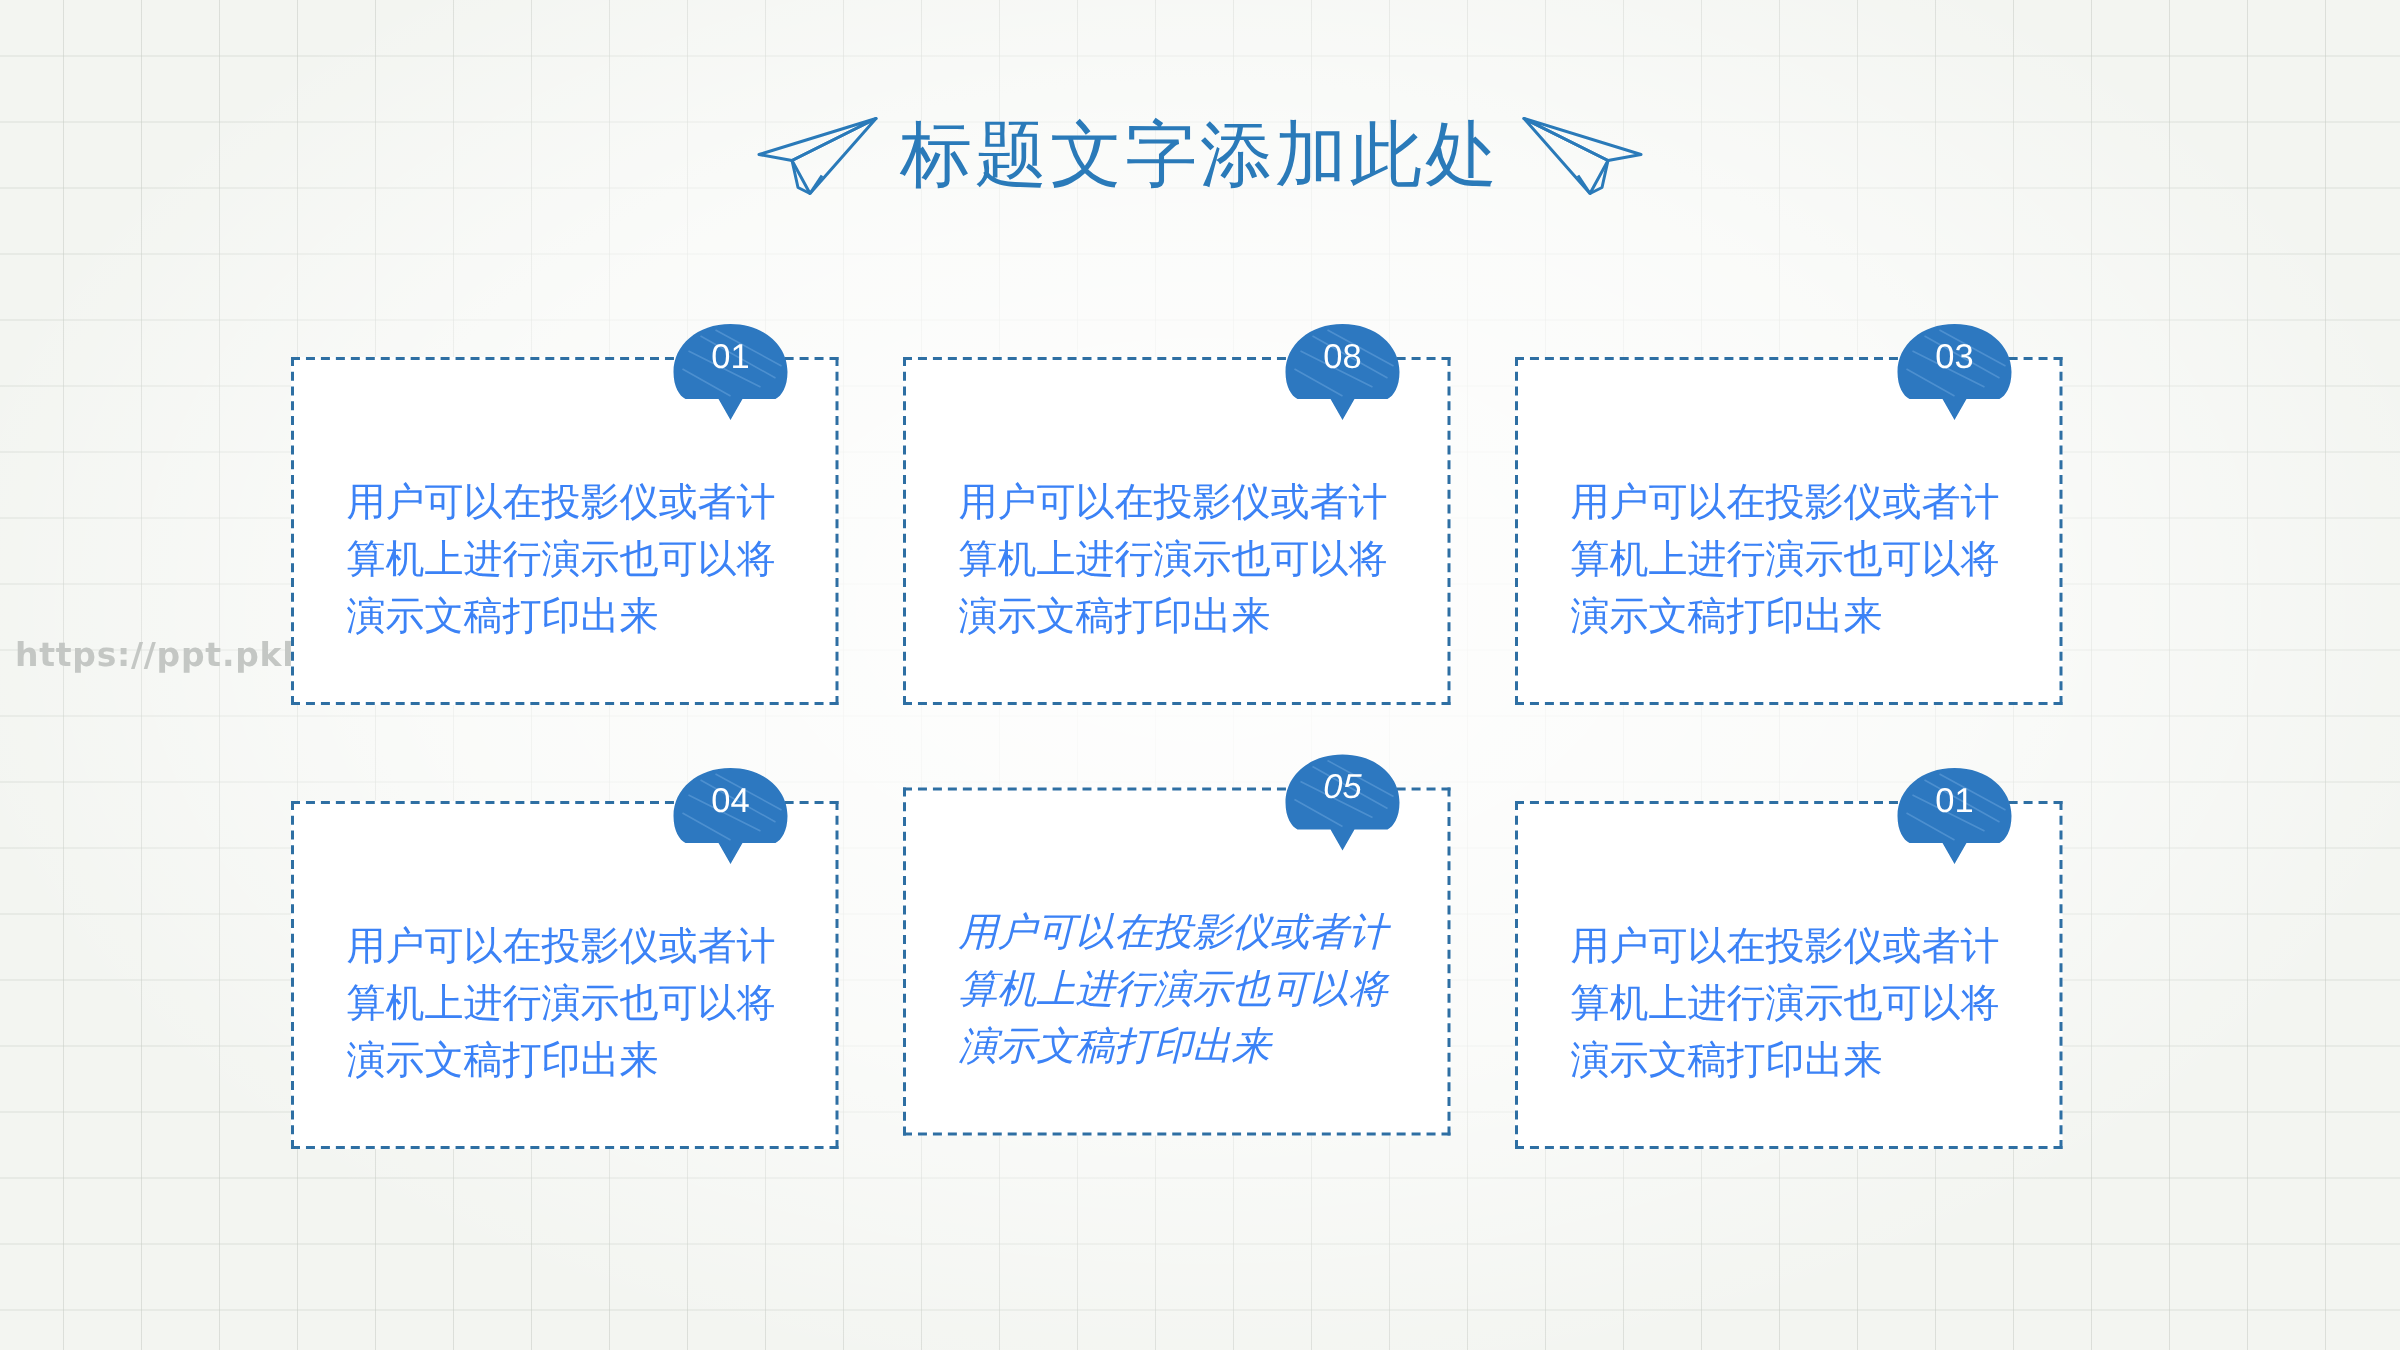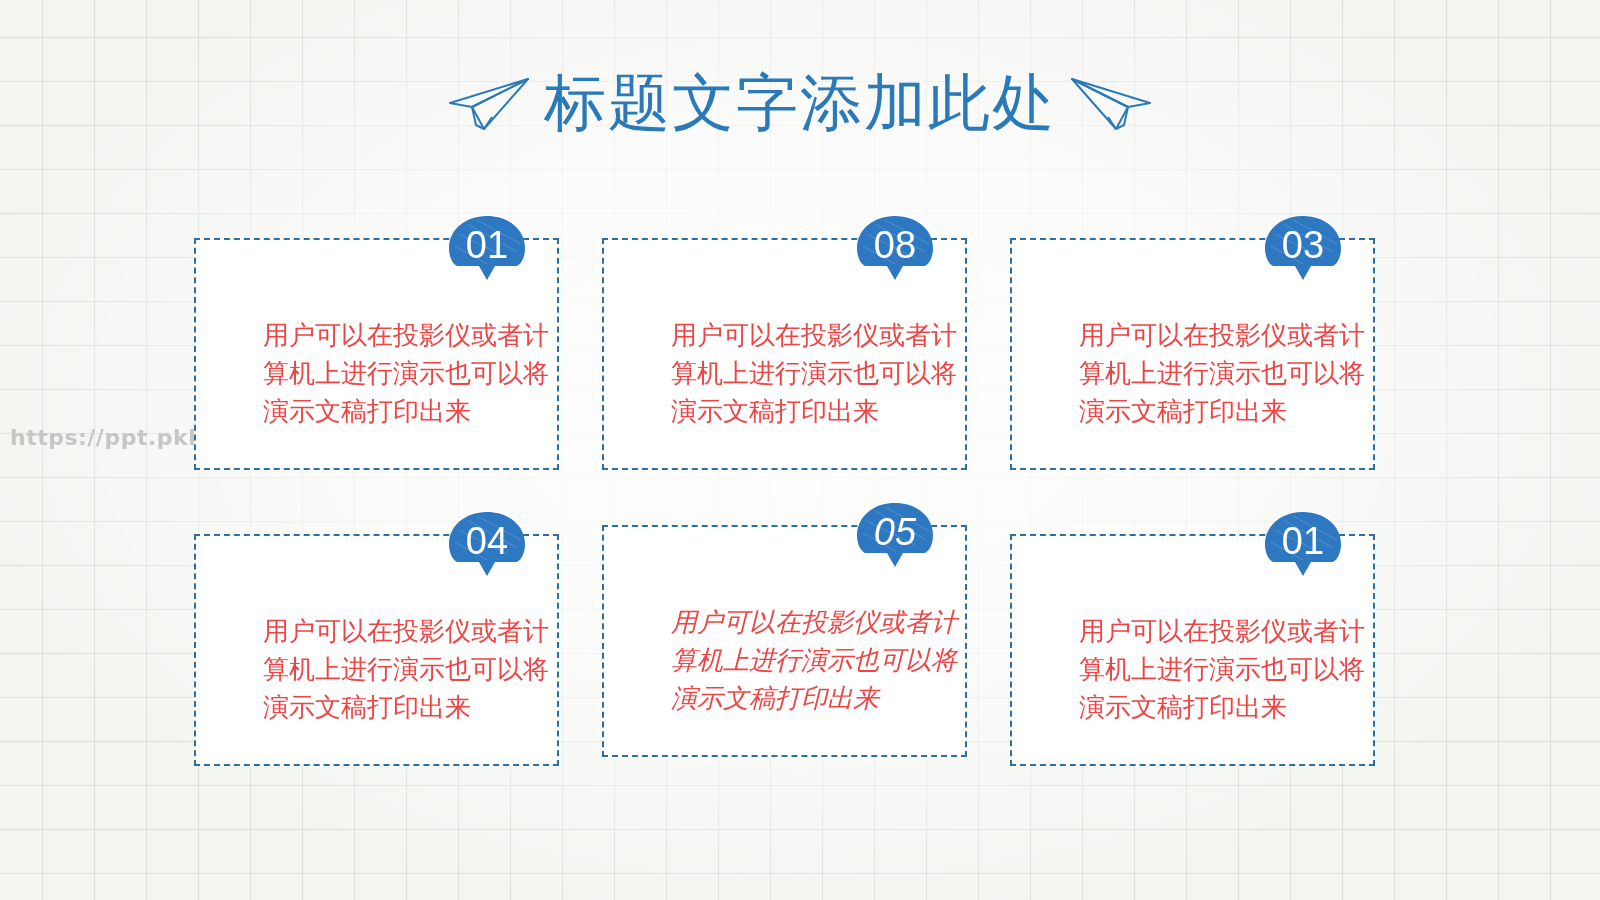--- a/index.html
+++ b/index.html
@@ -12,43 +12,43 @@
       linear-gradient(to right, rgba(200,205,198,0.55) 1px, transparent 1px),
       linear-gradient(to bottom, rgba(200,205,198,0.55) 1px, transparent 1px);
     background-size: 100% 100%, 52px 44px, 52px 44px;
     background-position: 0 0, 42px 0, 0 37px;
   }
   .title-wrap {
     position:absolute; left:0; top:58px; width:1600px; height:90px;
     display:flex; justify-content:center; align-items:center; gap:14px;
   }
   .title {
-    font-size:62px; color:#2a7ab9; letter-spacing:2px; line-height:90px;
+    font-size:48px; color:#2a7ab9; letter-spacing:2px; line-height:90px;
     font-family:"DejaVu Sans", sans-serif;
   }
   .plane { width:84px; height:60px; display:block; }
   .watermark {
     position:absolute; left:10px; top:425px; font-size:22px; color:#c4c7c4;
     font-family:"DejaVu Sans", sans-serif; font-weight:bold; letter-spacing:0.5px;
   }
   .card {
     position:absolute; width:365px; height:232px;
     border:2px dashed #2e6fa3; background:#ffffff; box-sizing:border-box;
   }
   .badge {
     position:absolute; top:-26px; right:30px; width:80px; height:76px;
   }
   .badge svg { position:absolute; left:0; top:0; }
   .badge-num {
     position:absolute; left:0; top:10px; width:80px; text-align:center;
-    font-size:38px; color:#ffffff; font-family:"Liberation Sans", sans-serif;
+    font-size:23px; color:#ffffff; font-family:"Liberation Sans", sans-serif;
   }
   .card-text {
     position:absolute; left:35px; top:76px; width:300px;
-    font-size:26px; line-height:38px; color:#ef4444;margin-left:32px;
+    font-size:26px; line-height:38px; color:#3b82f6;
   }
 </style>
 </head>
 <body>
 
 <div class="title-wrap">
   <svg class="plane" viewBox="0 0 84 60">
     <g fill="none" stroke="#2a7ab9" stroke-width="2" stroke-linejoin="round">
       <path d="M82 6 L4 30 L26 34 Z"></path>
       <path d="M82 6 L26 34 L38 56 Z"></path>

